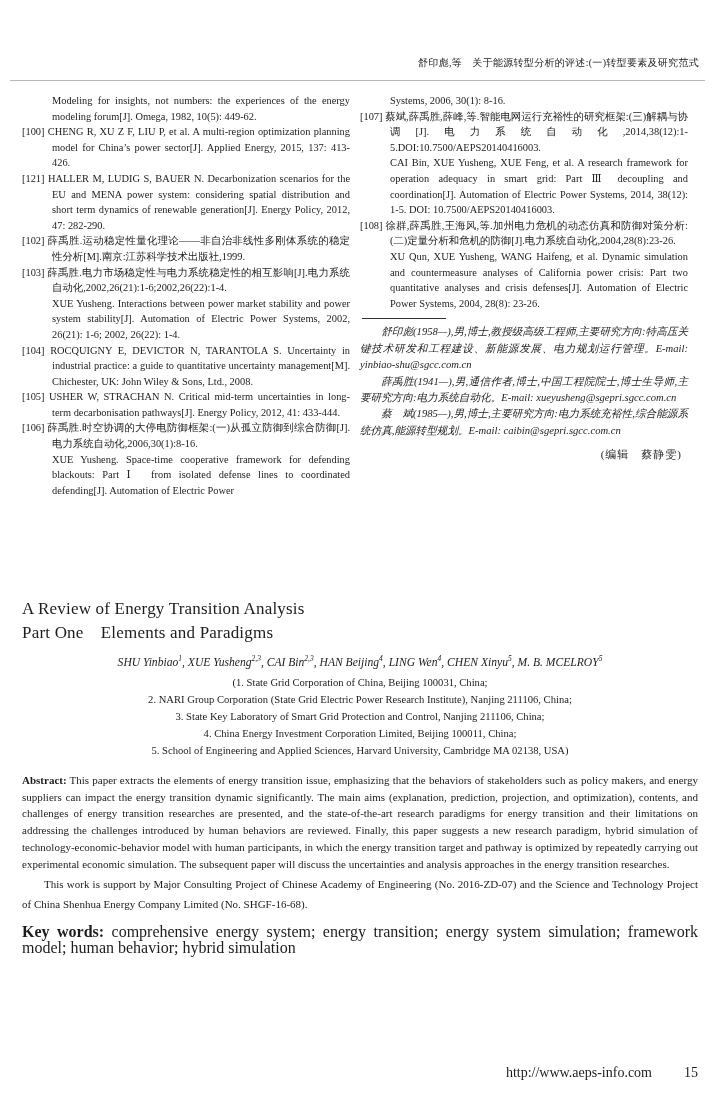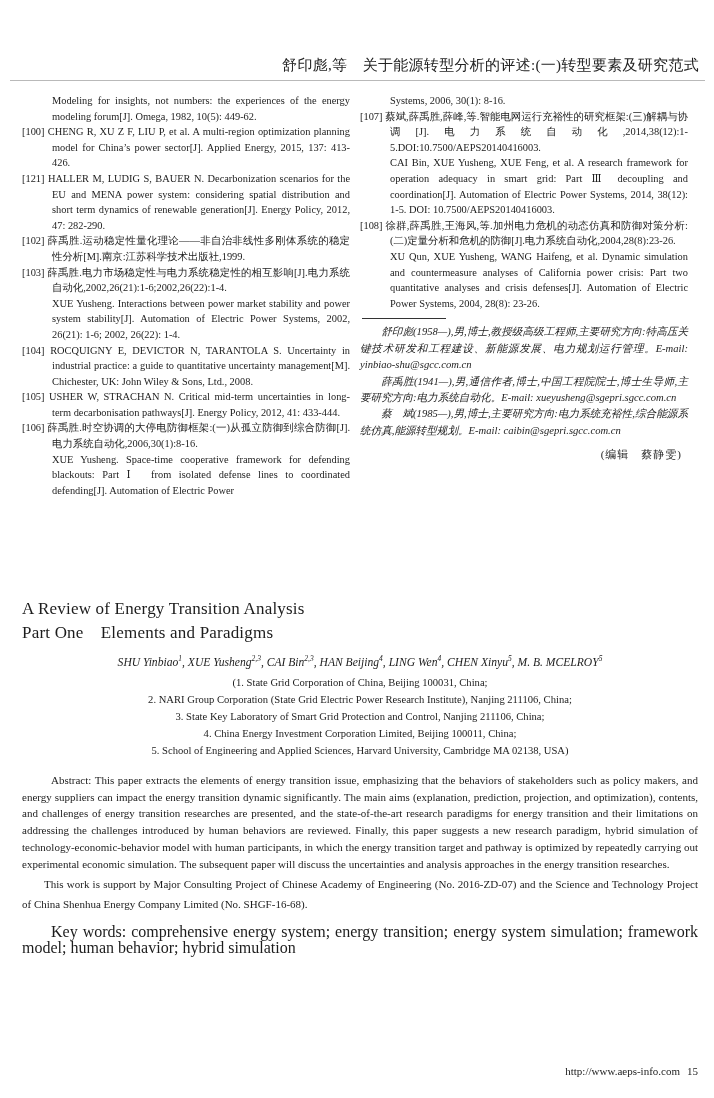--- a/index.html
+++ b/index.html
@@ -9,21 +9,21 @@
     background:#ffffff;
     font-family:"Liberation Serif","DejaVu Serif",serif;
     color:#1c1c1c;
     overflow:hidden;
     margin:0 auto;
   }
   
   .running-head{
     position:absolute;top:56px;left:14px;right:15px;
     text-align:right;
-    font-size:15px;letter-spacing:0.3px;
+    font-size:10px;letter-spacing:0.3px;
     color:#222;
   }
   .head-rule{
     position:absolute;top:80px;left:10px;right:9px;
     border-top:1px solid #b9b9b9;height:0;
   }
   
   .columns{
     position:absolute;top:93px;left:22px;width:676px;height:508px;
     display:flex;gap:10px;overflow:hidden;
@@ -71,36 +71,36 @@
   .affiliations{
     margin-top:5px;
     font-size:10.6px;line-height:17px;
     text-align:center;
   }
   .abstract{
     margin-top:13px;
     font-size:11px;line-height:16.8px;
     text-align:justify;
   }
-  .para-label{font-weight:normal;margin-left:29px;}
+  .para-label{font-weight:bold;}
   .funding{
     font-size:11px;line-height:20px;
     text-align:justify;text-indent:2em;
     margin-top:1px;
   }
   .keywords{
     margin-top:10px;
     font-size:16px;line-height:16.8px;
     text-align:justify;
   }
   
   .footer{
     position:absolute;top:1065px;right:16px;
-    font-size:11px;
-    display:flex;gap:7px;align-items:flex-end;
+    font-size:14px;
+    display:flex;gap:32px;align-items:flex-end;
   }
 </style>
 </head>
 <body>
 
 <div class="page">
 
   <div class="running-head">舒印彪,等　关于能源转型分析的评述:(一)转型要素及研究范式</div>
   <div class="head-rule"></div>
 

